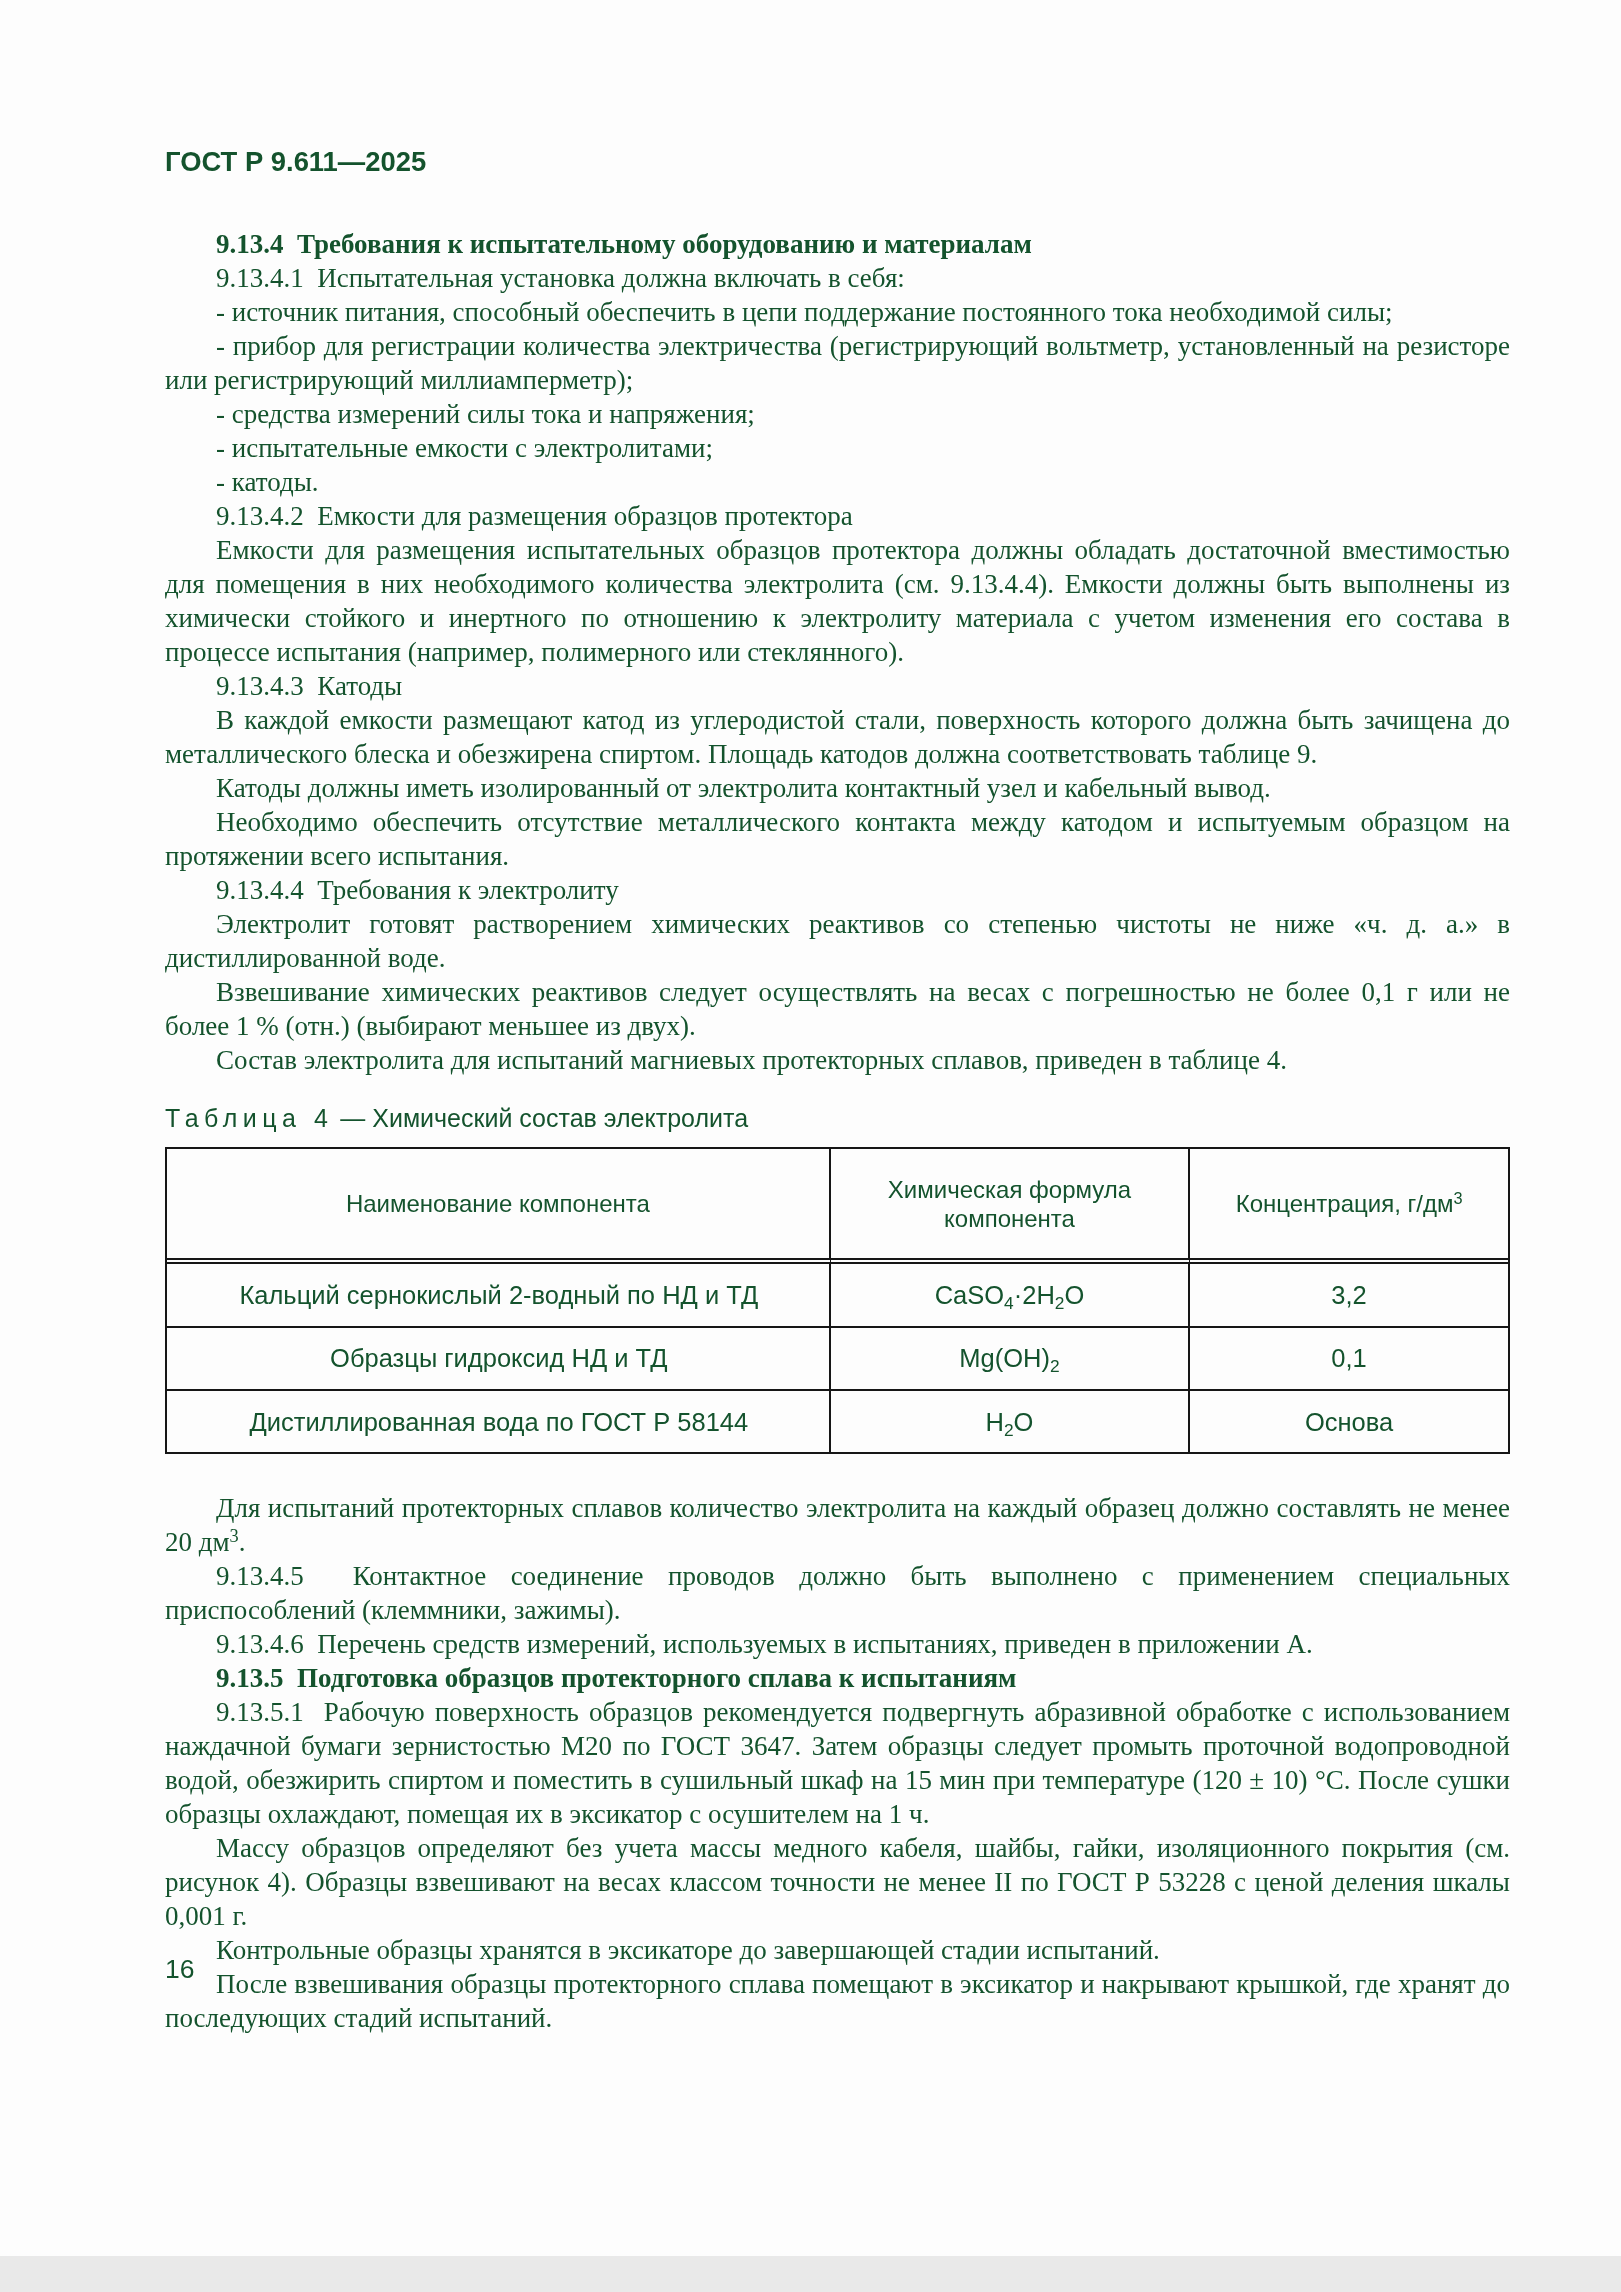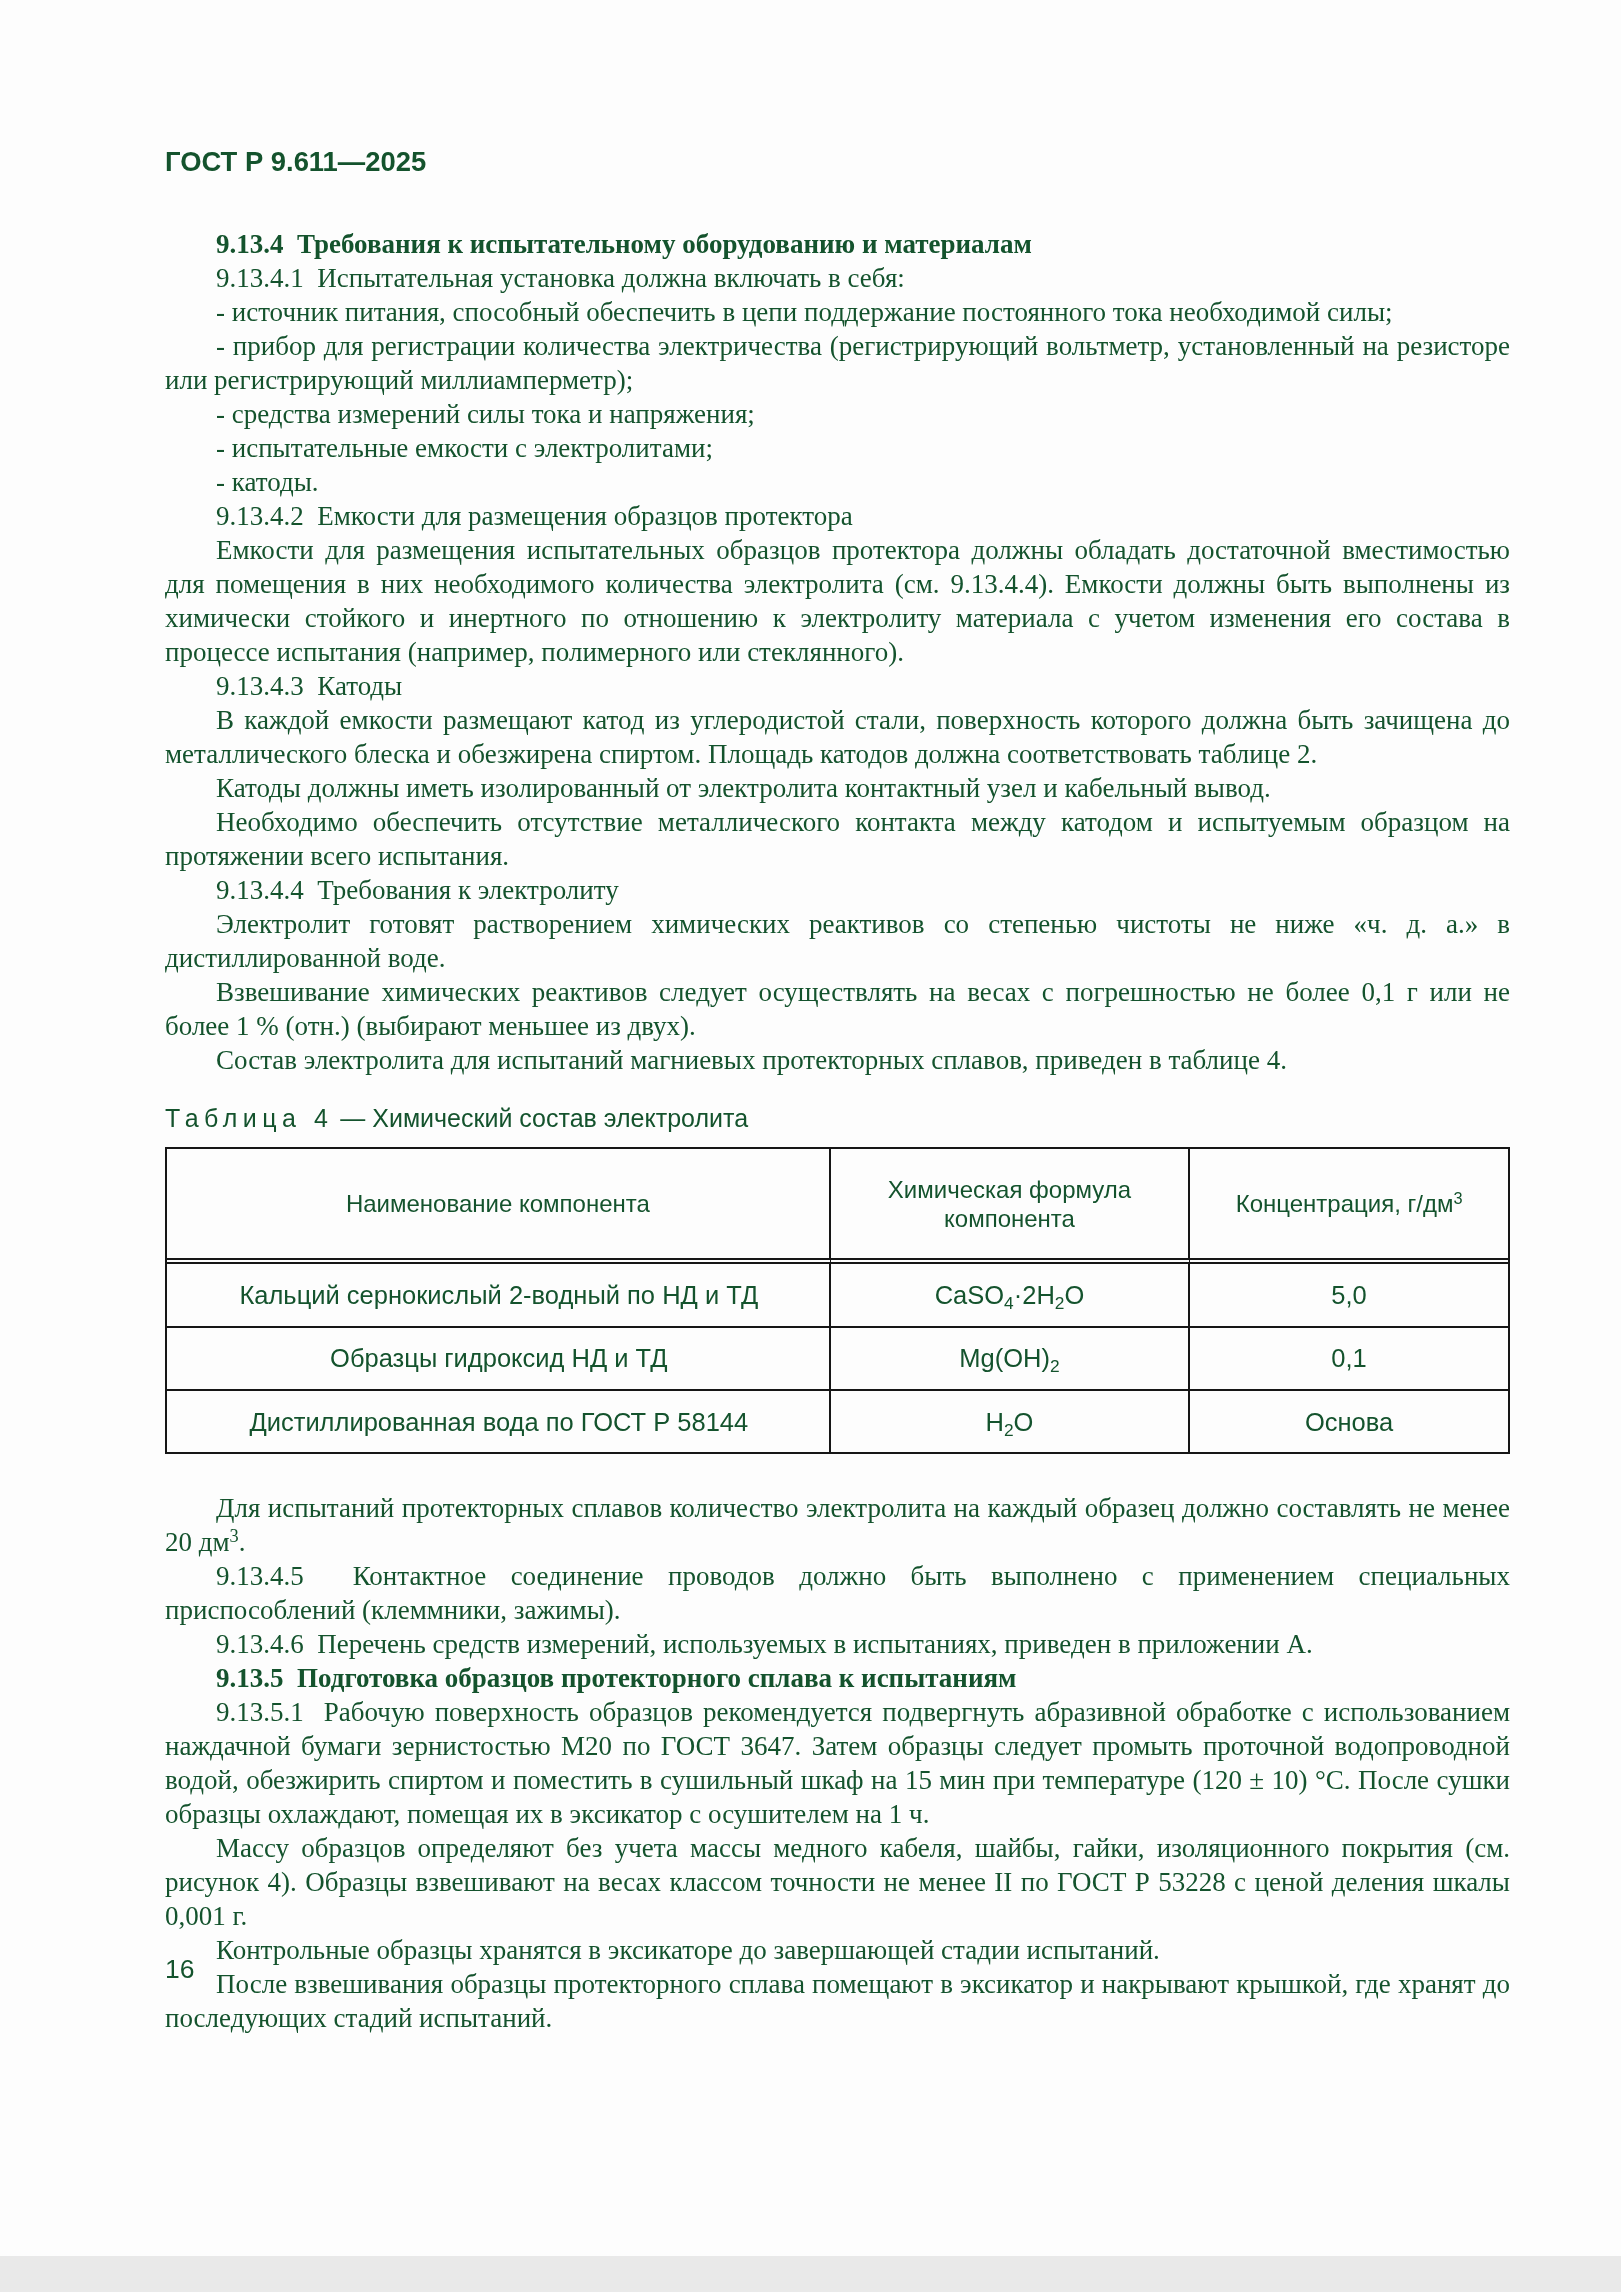--- a/index.html
+++ b/index.html
@@ -93,21 +93,21 @@
         <p class="para bold">9.13.4&nbsp; Требования к испытательному оборудованию и материалам</p>
         <p class="para">9.13.4.1&nbsp; Испытательная установка должна включать в себя:</p>
         <p class="para">- источник питания, способный обеспечить в цепи поддержание постоянного тока необходимой силы;</p>
         <p class="para">- прибор для регистрации количества электричества (регистрирующий вольтметр, установленный на резисторе или регистрирующий миллиамперметр);</p>
         <p class="para">- средства измерений силы тока и напряжения;</p>
         <p class="para">- испытательные емкости с электролитами;</p>
         <p class="para">- катоды.</p>
         <p class="para">9.13.4.2&nbsp; Емкости для размещения образцов протектора</p>
         <p class="para">Емкости для размещения испытательных образцов протектора должны обладать достаточной вместимостью для помещения в них необходимого количества электролита (см. 9.13.4.4). Емкости должны быть выполнены из химически стойкого и инертного по отношению к электролиту материала с учетом изменения его состава в процессе испытания (например, полимерного или стеклянного).</p>
         <p class="para">9.13.4.3&nbsp; Катоды</p>
-        <p class="para">В каждой емкости размещают катод из углеродистой стали, поверхность которого должна быть зачищена до металлического блеска и обезжирена спиртом. Площадь катодов должна соответствовать таблице 2.</p>
+        <p class="para">В каждой емкости размещают катод из углеродистой стали, поверхность которого должна быть зачищена до металлического блеска и обезжирена спиртом. Площадь катодов должна соответствовать таблице 9.</p>
         <p class="para">Катоды должны иметь изолированный от электролита контактный узел и кабельный вывод.</p>
         <p class="para">Необходимо обеспечить отсутствие металлического контакта между катодом и испытуемым образцом на протяжении всего испытания.</p>
         <p class="para">9.13.4.4&nbsp; Требования к электролиту</p>
         <p class="para">Электролит готовят растворением химических реактивов со степенью чистоты не ниже «ч.&nbsp;д.&nbsp;а.» в дистиллированной воде.</p>
         <p class="para">Взвешивание химических реактивов следует осуществлять на весах с погрешностью не более 0,1 г или не более 1 % (отн.) (выбирают меньшее из двух).</p>
         <p class="para">Состав электролита для испытаний магниевых протекторных сплавов, приведен в таблице 4.</p>
         <div class="table-block">
           <p class="table-caption"><span class="cap-label">Таблица 4</span><span> — </span><span>Химический состав электролита</span></p>
           <table class="gost">
             <colgroup>
@@ -119,21 +119,21 @@
               <tr>
                 <th>Наименование компонента</th>
                 <th>Химическая формула компонента</th>
                 <th>Концентрация, г/дм<sup>3</sup></th>
               </tr>
             </thead>
             <tbody>
               <tr>
                 <td class="c1">Кальций сернокислый 2-водный по НД и ТД</td>
                 <td>CaSO<sub>4</sub>·2H<sub>2</sub>O</td>
-                <td>5,0</td>
+                <td>3,2</td>
               </tr>
               <tr>
                 <td class="c1">Образцы гидроксид НД и ТД</td>
                 <td>Mg(OH)<sub>2</sub></td>
                 <td>0,1</td>
               </tr>
               <tr>
                 <td class="c1">Дистиллированная вода по ГОСТ Р 58144</td>
                 <td>H<sub>2</sub>O</td>
                 <td>Основа</td>

